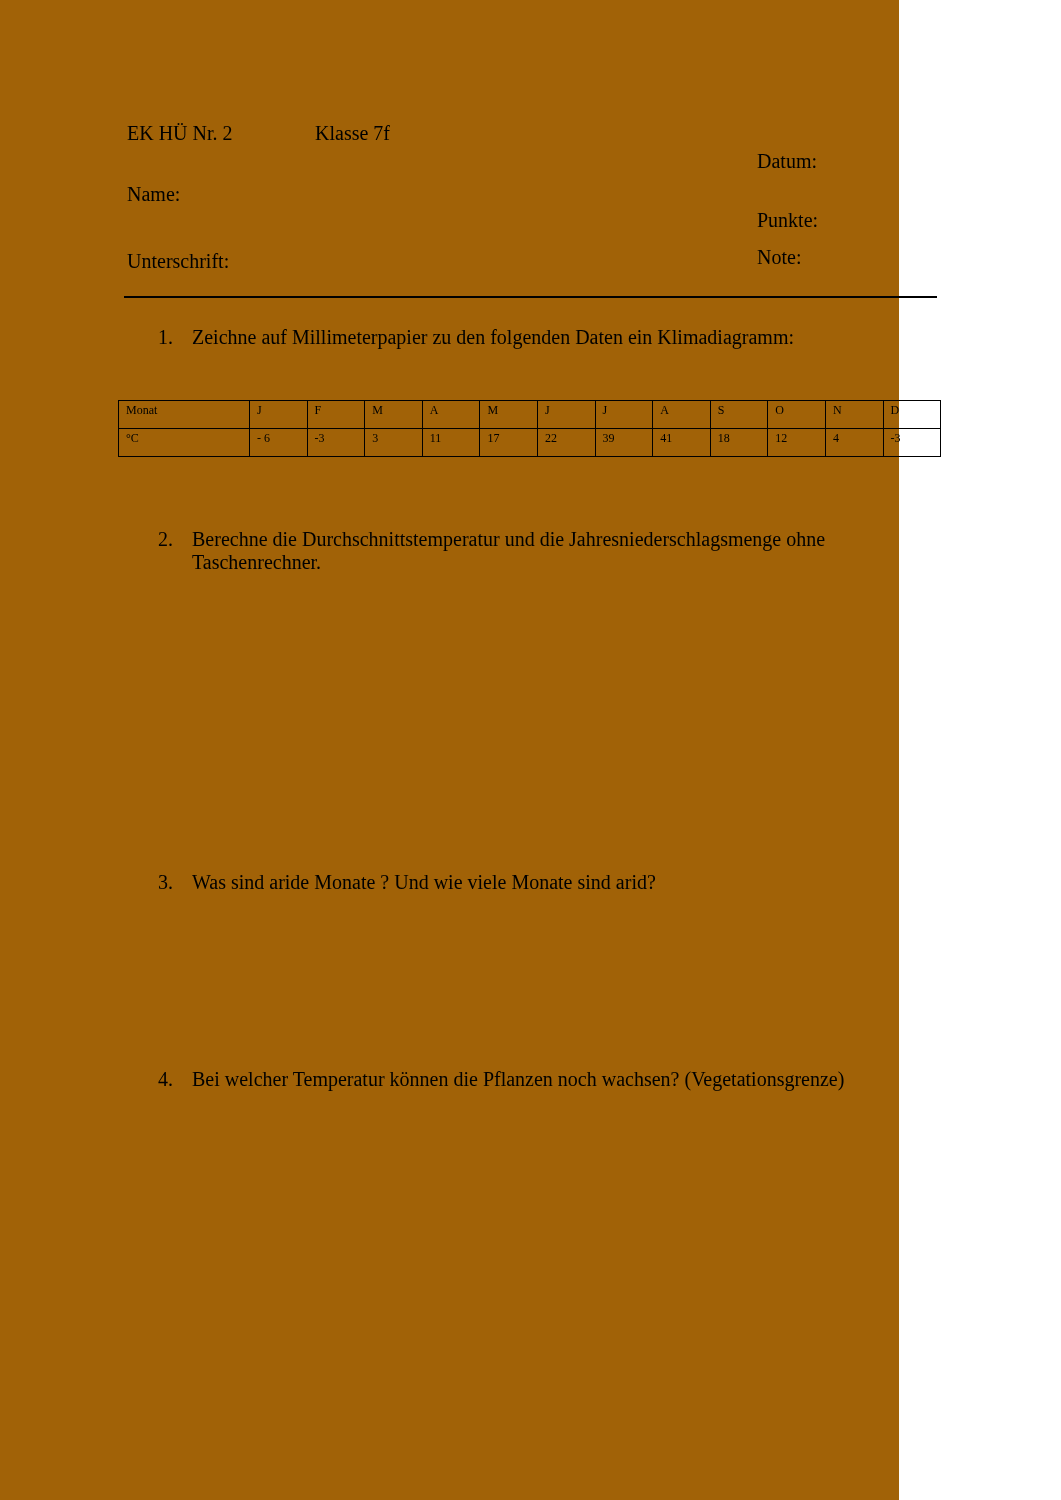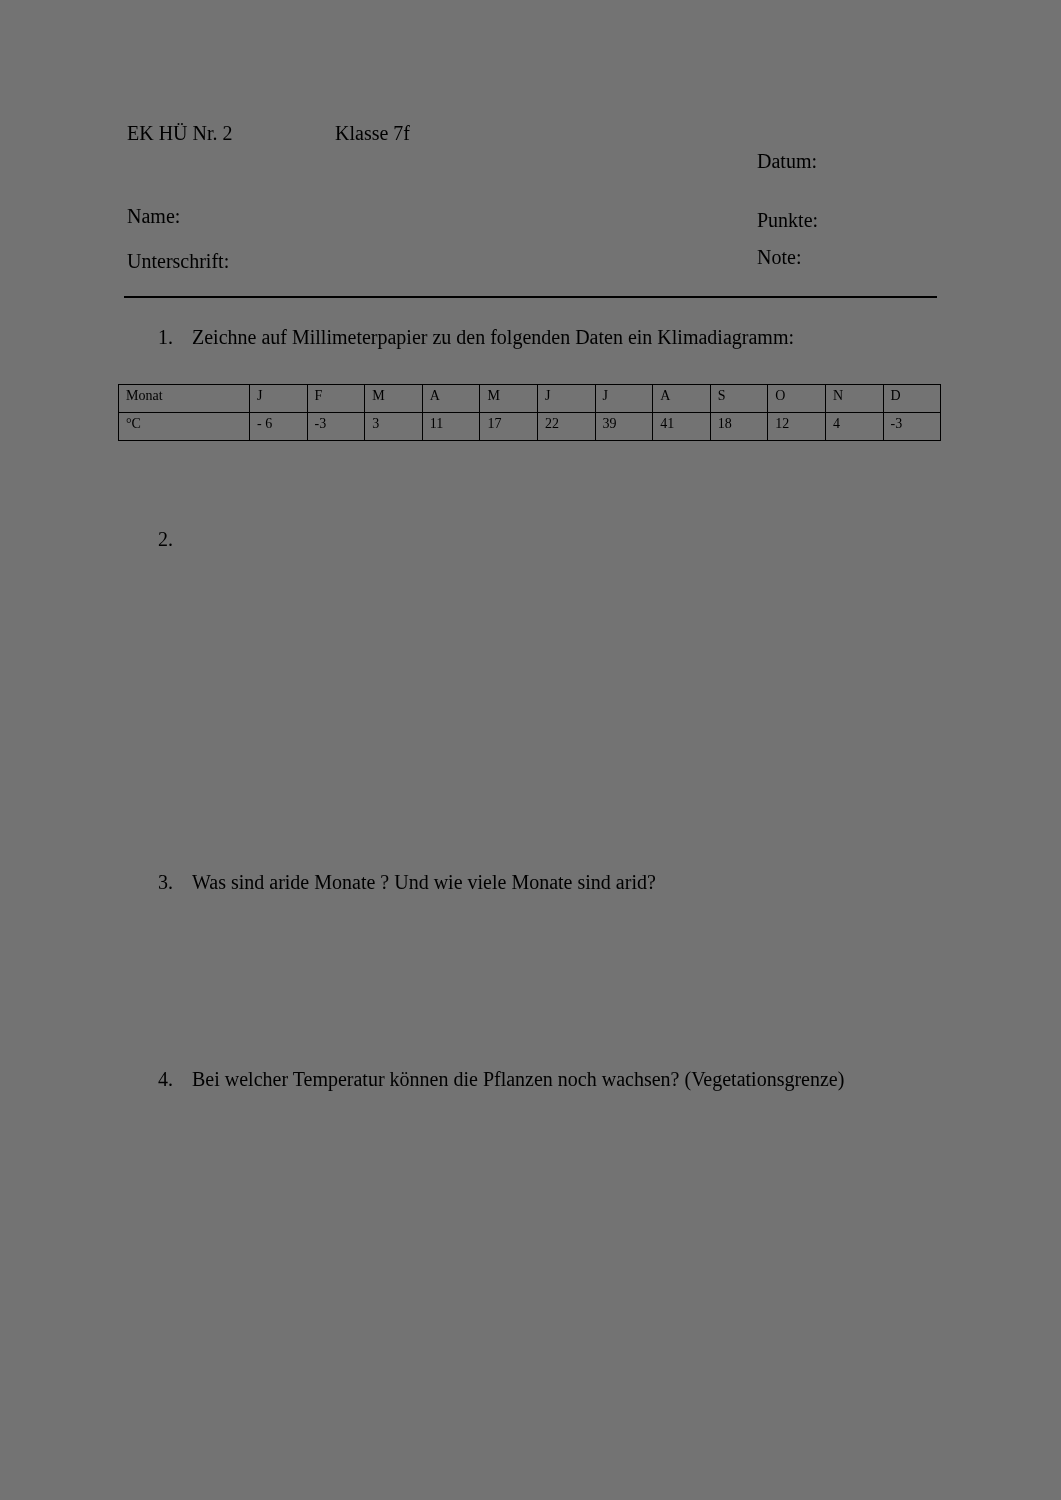--- a/index.html
+++ b/index.html
@@ -2,23 +2,23 @@
 <html><head>
 <meta charset="utf-8">
 <style>
   html, body {
     margin: 0;
     padding: 0;
     background: #ffffff;
   }
   .page {
     position: relative;
-    width: 1061px;
+    width: 899px;
     height: 1500px;
-    background: #737373;
+    background: #a16207;
     font-family: "Liberation Serif", serif;
     font-size: 20px;
     color: #000000;
     text-decoration: underline;
   }
   .abs { position: absolute; }
 
   .header-left { left: 127px; }
   .header-right { left: 757px; }
 
@@ -41,47 +41,47 @@
   .q-num {
     flex: 0 0 34px;
   }
   .q-text {
     flex: 1 1 auto;
   }
 
   table.data-table {
     position: absolute;
     left: 118px;
-    top: 384px;
+    top: 400px;
     border-collapse: collapse;
     table-layout: fixed;
     width: 823px;
-    font-size: 14px;
+    font-size: 12px;
   }
   table.data-table td {
     border: 1px solid #000000;
     padding: 2px 2px 2px 7px;
     vertical-align: top;
     line-height: 1.25;
   }
   table.data-table col.label-col { width: 131px; }
   table.data-table col.val-col  { width: 57.6px; }
   tr.row-monat td, tr.row-temp td { height: 23px; }
   tr.row-precip td { height: 46px; }
 </style>
 </head>
 <body>
 
 <div class="page">
 
   <div class="abs header-left" style="top:122px;">EK  HÜ Nr. 2</div>
-  <div class="abs" style="left:315px; top:122px;margin-left:20px;">Klasse 7f</div>
+  <div class="abs" style="left:315px; top:122px;">Klasse 7f</div>
   <div class="abs header-right" style="top:122px;margin-top:28px;">Datum:</div>
 
-  <div class="abs header-left" style="top:205px;">Name:</div>
+  <div class="abs header-left" style="top:183px;">Name:</div>
   <div class="abs header-right" style="top:209px;">Punkte:</div>
 
   <div class="abs header-left" style="top:250px;">Unterschrift:</div>
   <div class="abs header-right" style="top:246px;">Note:</div>
 
   <div class="rule"></div>
 
   <div class="question" style="top:326px;">
     <span class="q-num">1.</span>
     <span class="q-text">Zeichne auf Millimeterpapier zu den folgenden Daten ein Klimadiagramm:</span>
@@ -132,20 +132,21 @@
       <td>18</td>
       <td>12</td>
       <td>4</td>
       <td>-3</td>
     </tr>
   </tbody>
     </table>
 
   <div class="question" style="top:528px;">
     <span class="q-num">2.</span>
+    <span class="q-text" style="max-width:690px;">Berechne die Durchschnittstemperatur und die Jahresniederschlagsmenge ohne Taschenrechner.</span>
   </div>
 
   <div class="question" style="top:871px;">
     <span class="q-num">3.</span>
     <span class="q-text">Was sind aride Monate ? Und wie viele Monate sind arid?</span>
   </div>
 
   <div class="question" style="top:1068px;">
     <span class="q-num">4.</span>
     <span class="q-text">Bei welcher Temperatur können die Pflanzen noch wachsen? (Vegetationsgrenze)</span>

